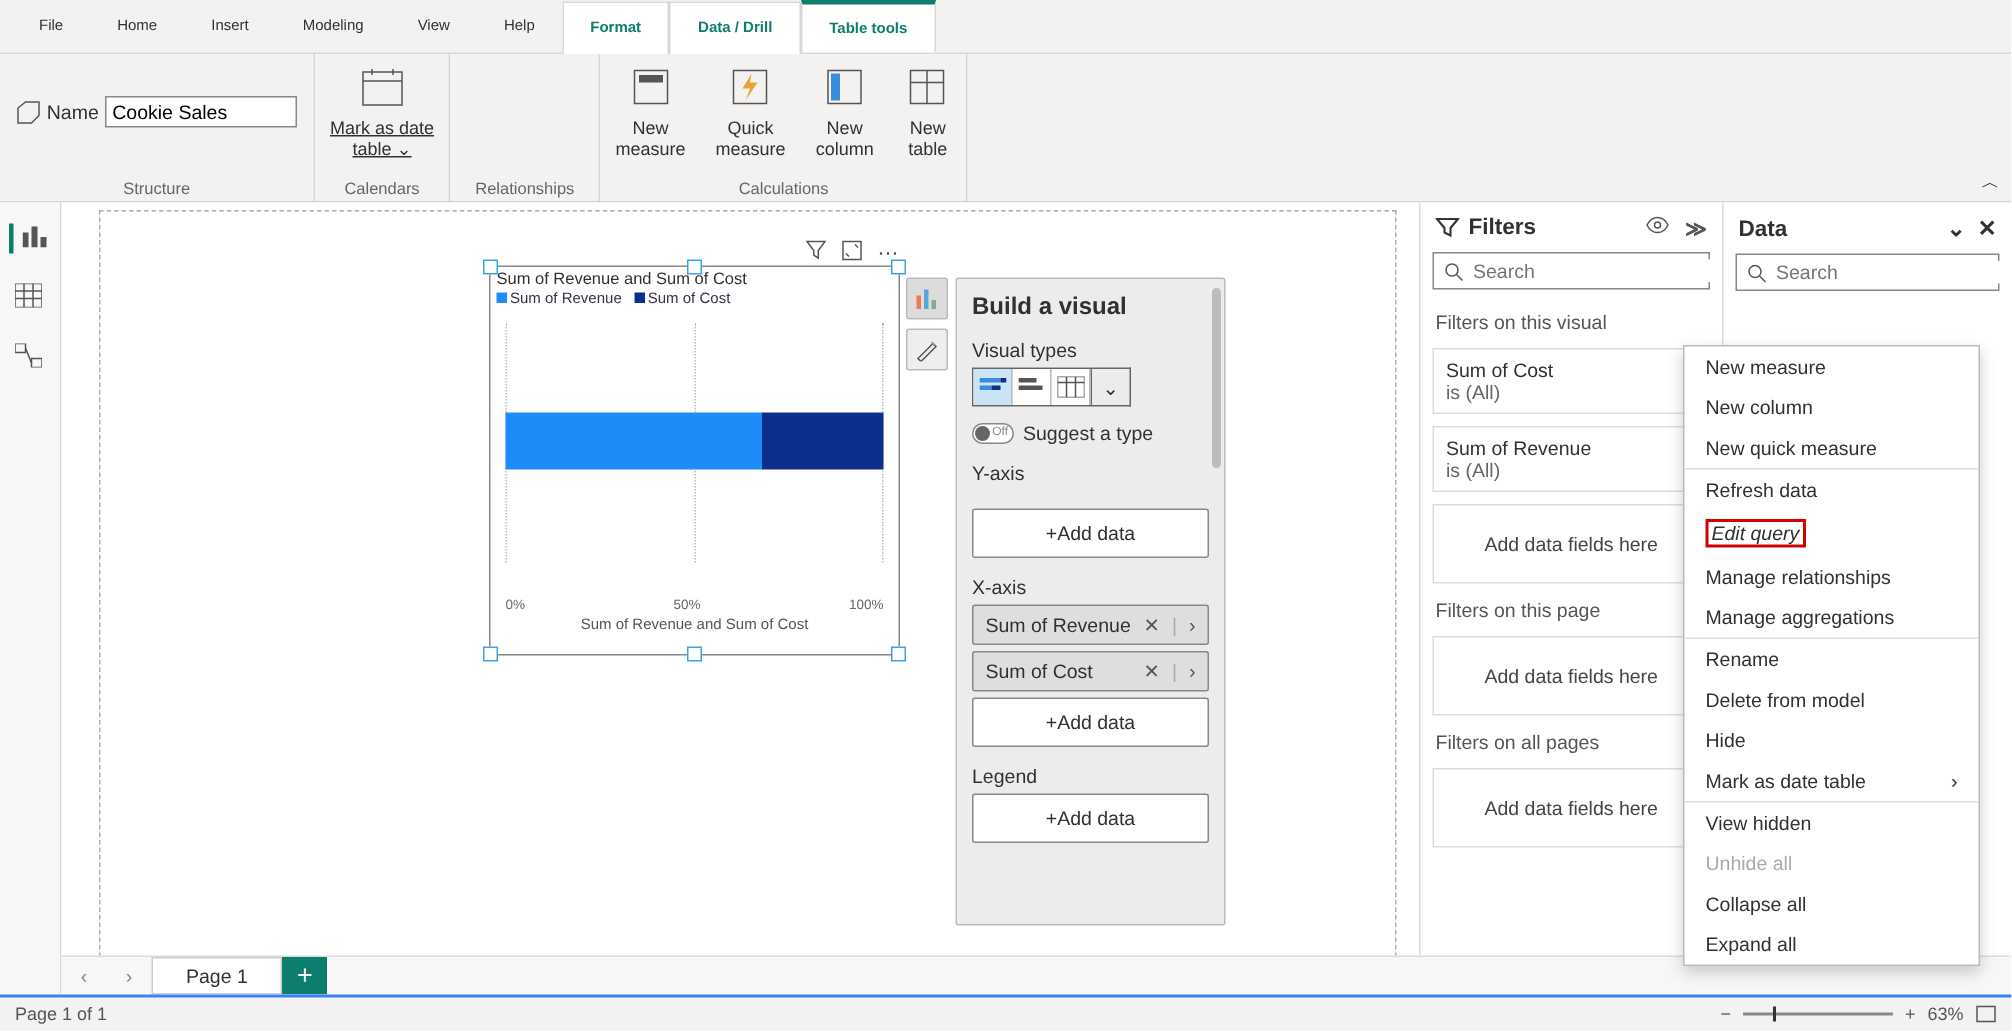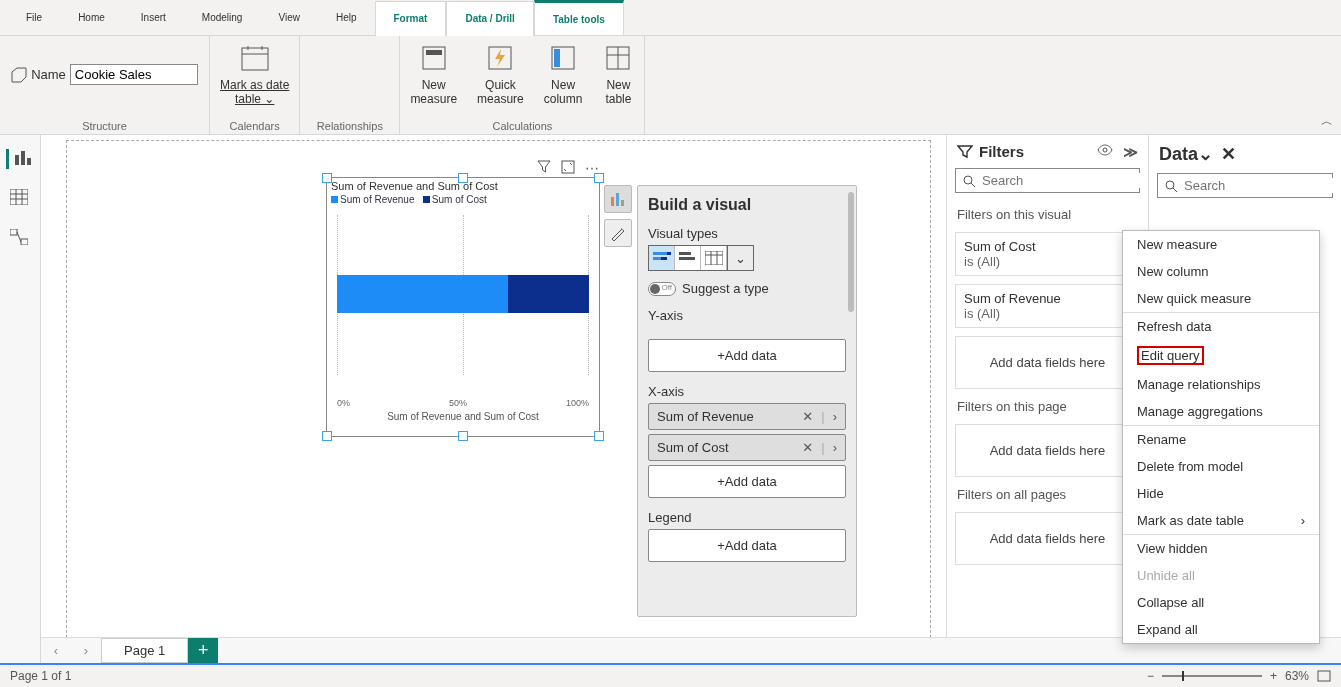--- a/index.html
+++ b/index.html
@@ -44,21 +44,21 @@
 .visual .bar2 { position:absolute; top:60px; height:38px; background:#0c2e8c;}
 .visual .xticks { position:absolute; left:10px; right:10px; top:220px; display:flex; justify-content:space-between; font-size:9px; color:#666;}
 .visual .xlabel { position:absolute; left:0; right:0; top:233px; text-align:center; font-size:10px; color:#555;}
 
 
 .sidebtns { position: absolute; left: 563px; top: 50px; width:30px; display:flex; flex-direction:column; gap:6px; }
 .sidebtns .sb { width:28px; height:28px; border:1px solid #bbb; border-radius:2px; background:#eee; display:flex; align-items:center; justify-content:center; font-size:14px; cursor:pointer;}
 .sidebtns .sb.sel { background:#dcdcdc;}
 
 
-.buildpanel { position:absolute; left:596px; top:50px; width:220px; background:#ececec; border:1px solid #bbb; border-radius:2px; padding:10px 10px 10px 10px; height:432px;}
+.buildpanel { position:absolute; left:596px; top:50px; width:180px; background:#ececec; border:1px solid #bbb; border-radius:2px; padding:10px 10px 10px 10px; height:432px;}
 .buildpanel .bpscroll { position:absolute; top:6px; right:2px; width:6px; height:120px; background:#bcbcbc; border-radius:3px;}
 .buildpanel h3 { font-size:16px; font-weight:600; margin-bottom:12px;}
 .buildpanel .section { margin-bottom:12px; font-size:13px;}
 .buildpanel .vtypes-row { display:flex;}
 .buildpanel .vtypes { display:flex; border:1px solid #666; background:#fff;}
 .buildpanel .vtype { width:26px; height:24px; display:flex; align-items:center; justify-content:center; border-right:1px solid #bbb; cursor:pointer;}
 .buildpanel .vtype.sel { background:#c9e3f7;}
 .buildpanel .vtype-dd { width:26px; height:26px; border:1px solid #666; border-left:none; display:flex; align-items:center; justify-content:center; cursor:pointer;}
 .buildpanel .suggest { display:flex; align-items:center; gap:6px; margin-top:10px; font-size:13px;}
 .buildpanel .toggle { width:28px; height:14px; border:1px solid #888; border-radius:7px; background:#fff; position:relative;}
@@ -73,30 +73,30 @@
 .filters .hdr { display:flex; align-items:center; justify-content:space-between; padding:8px 10px; font-size:15px; font-weight:600;}
 .filters .hdr .icns { display:flex; gap:10px; color:#555; font-size:14px;}
 .filters .srch { margin:0 8px 8px; border:1px solid #888; padding:4px 6px; display:flex; align-items:center; gap:6px; font-size:13px;}
 .filters .srch input { border:none; outline:none; flex:1; font-size:13px;}
 .filters .lbl { font-size:13px; color:#555; padding:6px 10px;}
 .filters .fcard { border:1px solid #ddd; margin:4px 8px; padding:6px 8px; font-size:13px;}
 .filters .placeholder { text-align:center; padding:18px 0; font-size:13px; color:#444;}
 
 
 .datap { width:193px; border-left:1px solid #ddd; background:#fff; position:relative;}
-.datap .hdr { display:flex; align-items:center; padding:8px 10px; font-size:18px; font-weight:600;}
+.datap .hdr { display:flex; align-items:center; justify-content:space-between; padding:8px 10px; font-size:15px; font-weight:600;}
 .datap .srch { margin:0 8px 8px; border:1px solid #888; padding:4px 6px; display:flex; align-items:center; gap:6px; font-size:13px;}
 .datap .srch input { border:none; outline:none; flex:1; font-size:13px;}
 
 
 .ctxmenu { position:absolute; left:1122px; top:230px; width:198px; background:#fff; border:1px solid #bbb; box-shadow:0 4px 10px rgba(0,0,0,.2); z-index:50;}
 .ctxmenu .mi { padding:6px 14px; font-size:13px; cursor:pointer; display:flex; justify-content:space-between; align-items:center;}
 .ctxmenu .mi.disabled { color:#aaa;}
 .ctxmenu .sep { height:1px; background:#ddd;}
-.highlight { border:2px solid #d40000; display:inline-block; padding:0 2px;}
+.highlight { border:2px solid #d40000; display:inline-block; padding:0 2px;font-style:italic;}
 
 
 .pagetabs { position:absolute; left:41px; bottom:24px; right:0; height:26px; display:flex; align-items:center; background:#f7f7f7; border-top:1px solid #ddd;}
 .pagetabs .nav { width:30px; text-align:center; color:#888; cursor:pointer;}
 .pagetabs .tab { padding:4px 22px; background:#fff; border:1px solid #ccc; font-size:13px; cursor:pointer;}
 .pagetabs .add { width:30px; height:100%; background:#0d7e6d; color:#fff; display:flex; align-items:center; justify-content:center; font-size:18px; cursor:pointer;}
 .statusbar { position:absolute; left:0; bottom:0; right:0; height:24px; background:#f3f2f1; border-top:2px solid #3b82f6; display:flex; align-items:center; justify-content:space-between; padding:0 10px; font-size:12px; color:#555;}
 .zoom { display:flex; align-items:center; gap:8px;}
 .zoom .slider { width:100px; height:2px; background:#888; position:relative;}
 .zoom .slider::after { content:""; position:absolute; left:20px; top:-4px; width:2px; height:10px; background:#333;}

